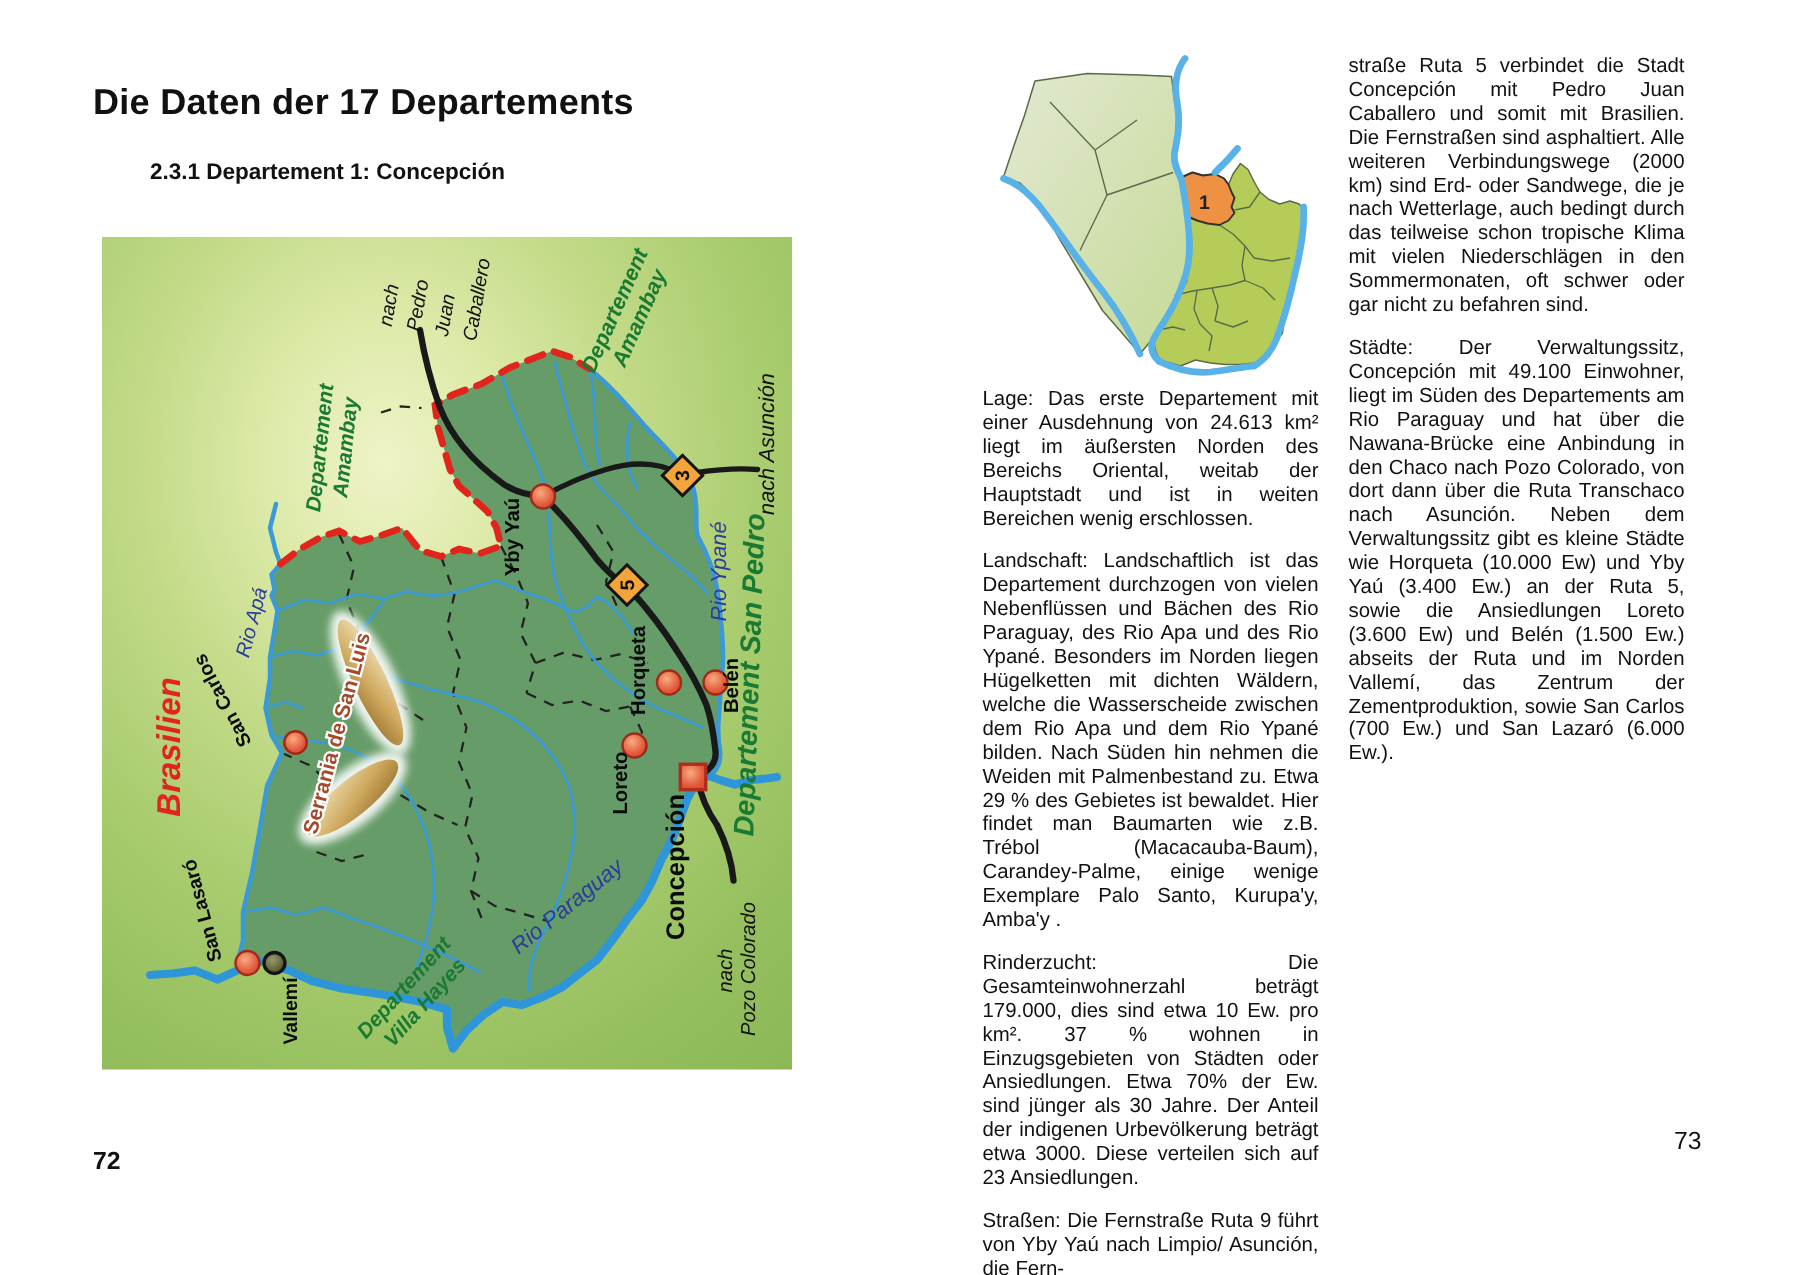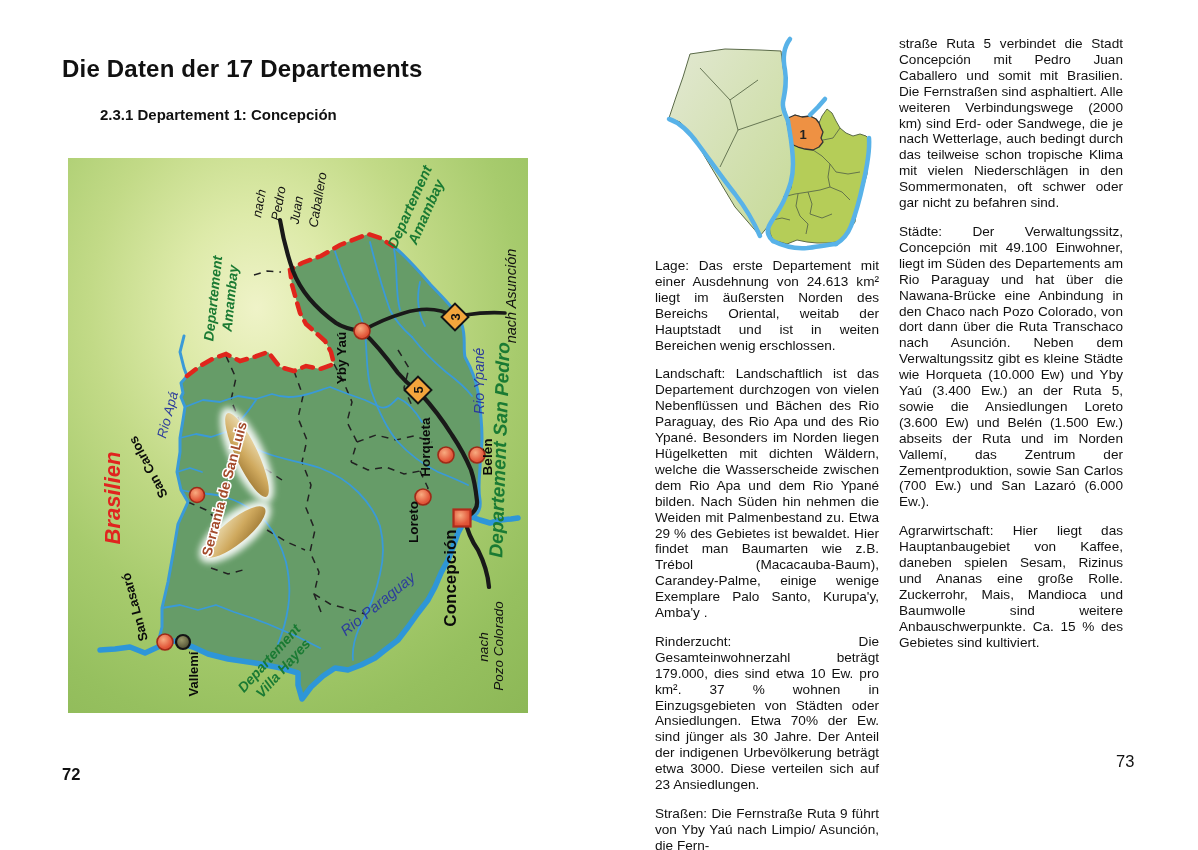--- a/index.html
+++ b/index.html
@@ -241,19 +241,18 @@
   <div class="abs col" id="col1">
     <p><b>Lage:</b><span> Das erste Departement mit einer Ausdehnung von 24.613 km² liegt im äußersten Norden des Bereichs Oriental, weitab der Hauptstadt und ist in weiten Bereichen wenig erschlossen.</span></p>
     <p><b>Landschaft:</b><span> Landschaftlich ist das Departement durchzogen von vielen Nebenflüssen und Bächen des Rio Paraguay, des Rio Apa und des Rio Ypané. Besonders im Norden liegen Hügelketten mit dichten Wäldern, welche die Wasserscheide zwischen dem Rio Apa und dem Rio Ypané bilden. Nach Süden hin nehmen die Weiden mit Palmenbestand zu. Etwa 29 % des Gebietes ist bewaldet. Hier findet man Baumarten wie z.B. Trébol (Macacauba-Baum), Carandey-Palme, einige wenige Exemplare Palo Santo, Kurupa'y, Amba'y .</span></p>
     <p><b>Rinderzucht:</b><span> Die Gesamteinwohnerzahl beträgt 179.000, dies sind etwa 10 Ew. pro km². 37 % wohnen in Einzugsgebieten von Städten oder Ansiedlungen. Etwa 70% der Ew. sind jünger als 30 Jahre. Der Anteil der indigenen Urbevölkerung beträgt etwa 3000. Diese verteilen sich auf 23  Ansiedlungen.</span></p>
     <p><b>Straßen:</b><span> Die Fernstraße Ruta 9 führt von Yby Yaú nach Limpio/ Asunción, die Fern-</span></p>
   </div>
 
   <div class="abs col" id="col2">
     <p><span>straße Ruta 5 verbindet die Stadt Concepción mit Pedro Juan Caballero und somit mit Brasilien. Die Fernstraßen sind asphaltiert. Alle weiteren Verbindungswege (2000 km) sind Erd- oder Sandwege, die je nach Wetterlage, auch bedingt durch das teilweise schon tropische Klima mit vielen Niederschlägen in den Sommermonaten, oft schwer oder gar nicht zu befahren sind.</span></p>
     <p><b>Städte:</b><span> Der Verwaltungssitz, Concepción mit 49.100 Einwohner, liegt im Süden des Departements am Rio Paraguay und hat über die Nawana-Brücke eine Anbindung in den Chaco nach Pozo Colorado, von dort  dann über die Ruta Transchaco nach Asunción. Neben dem Verwaltungssitz gibt es  kleine Städte wie Horqueta (10.000 Ew)  und Yby Yaú (3.400 Ew.) an der Ruta 5, sowie die Ansiedlungen Loreto (3.600 Ew)  und Belén (1.500 Ew.) abseits der Ruta und im Norden Vallemí, das Zentrum der Zementproduktion, sowie San Carlos (700 Ew.) und San Lazaró (6.000 Ew.).</span></p>
-    <p><b>Agrarwirtschaft:</b><span> Hier liegt das Hauptanbaugebiet von Kaffee, daneben spielen Sesam, Rizinus und Ananas eine große Rolle. Zuckerrohr, Mais, Mandioca und Baumwolle sind weitere Anbauschwerpunkte. Ca. 15 % des Gebietes sind kultiviert.</span></p>
   </div>
 
   <div class="abs pagenum" id="pagenum-left">72</div>
   <div class="abs pagenum" id="pagenum-right">73</div>
 
 </div>
 
 </body></html>

